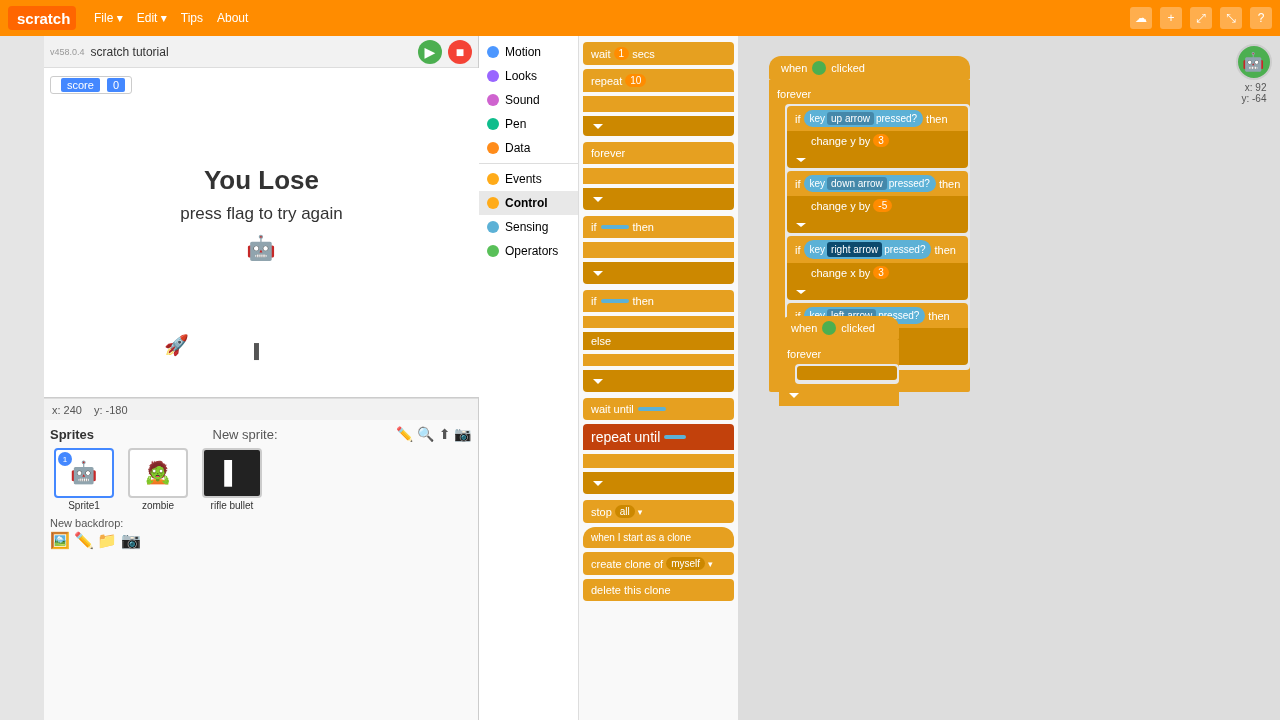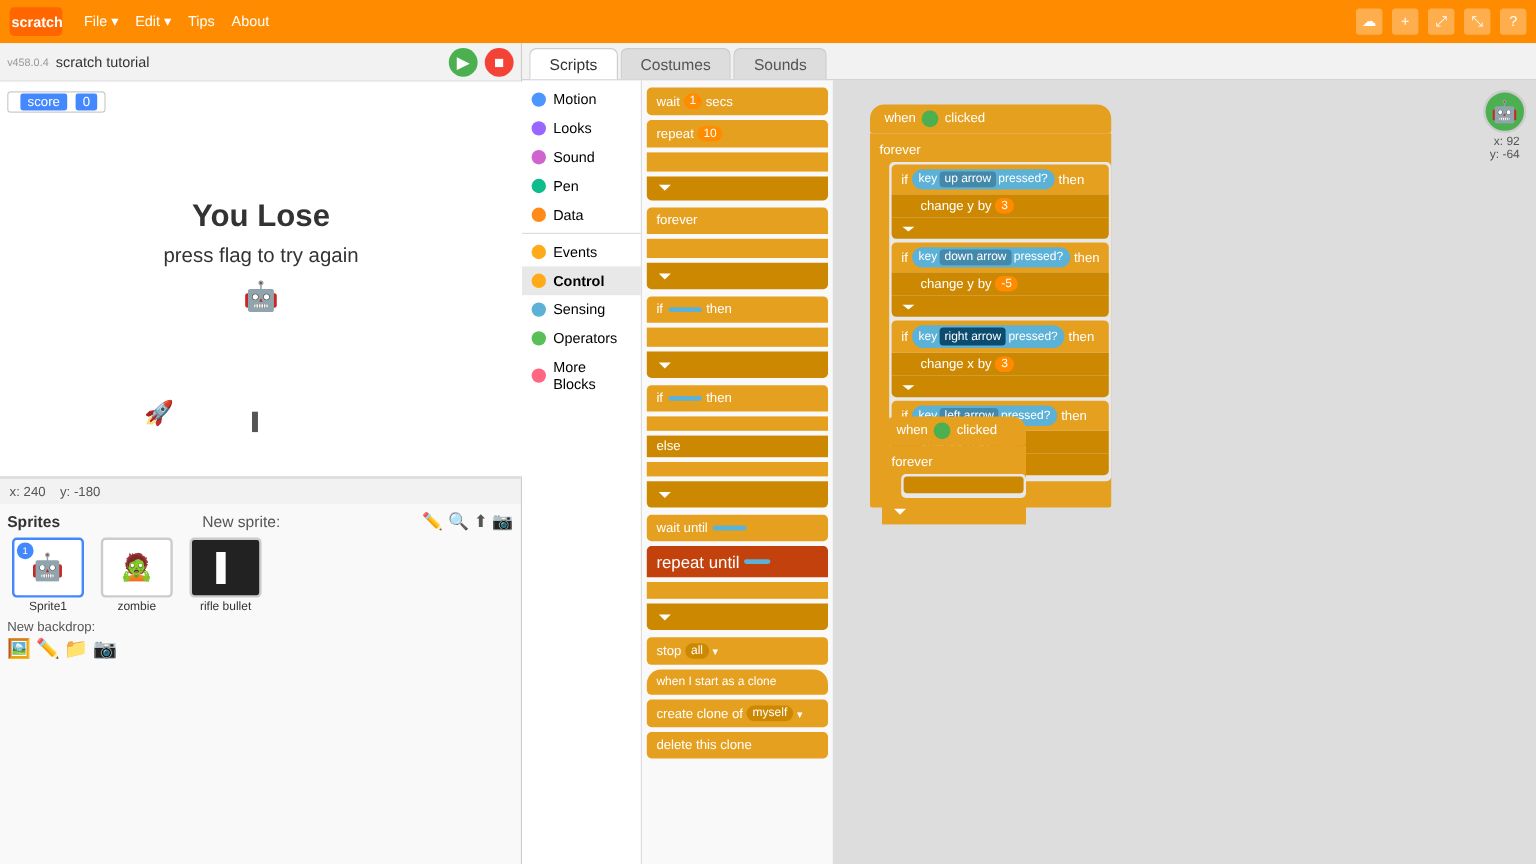--- a/index.html
+++ b/index.html
@@ -1,27 +1,27 @@
 <!DOCTYPE html>
 <html><head>
   <meta charset="utf-8">
   <style>
     * { box-sizing: border-box; margin: 0; padding: 0; }
     body { font-family: 'Helvetica Neue', Arial, sans-serif; font-size: 12px; background: #e5e5e5; overflow: hidden; width: 1280px; height: 720px; }
 
     
     #top-bar { display: flex; align-items: center; background: #ff8c00; height: 36px; padding: 0 8px; gap: 12px; }
-    #scratch-logo { width: 44px; height: 24px; background: #ff6600; border-radius: 4px; display: flex; align-items: center; justify-content: center; color: white; font-weight: bold; font-size: 13px; }
+    #scratch-logo { width: 68px; height: 24px; background: #ff6600; border-radius: 4px; display: flex; align-items: center; justify-content: center; color: white; font-weight: bold; font-size: 13px; }
     #top-nav { display: flex; gap: 2px; align-items: center; }
     .nav-item { color: white; font-size: 12px; padding: 2px 6px; cursor: pointer; }
     #top-icons { display: flex; gap: 8px; align-items: center; margin-left: auto; }
     .top-icon { width: 22px; height: 22px; background: rgba(255,255,255,0.3); border-radius: 3px; display: flex; align-items: center; justify-content: center; color: white; font-size: 12px; cursor: pointer; }
 
     
-    #main { display: flex; height: 684px; }
+    #main { display: flex; height: 684px; margin-left: 44px; }
 
     
     #left-panel { width: 435px; display: flex; flex-direction: column; border-right: 1px solid #ccc; }
 
     
     #stage-header { display: flex; align-items: center; background: #f2f2f2; border-bottom: 1px solid #ddd; padding: 2px 6px; gap: 6px; height: 32px; }
     #project-name { font-size: 12px; color: #333; flex: 1; }
     .stage-btn { width: 24px; height: 24px; border-radius: 50%; border: none; cursor: pointer; display: flex; align-items: center; justify-content: center; font-size: 14px; }
     .green-flag { background: #4caf50; color: white; }
     .red-stop { background: #f44336; color: white; }
@@ -179,25 +179,20 @@
           <span class="backdrop-tool">✏️</span>
           <span class="backdrop-tool">📁</span>
           <span class="backdrop-tool">📷</span>
         </div>
       </div>
     </div>
   </div>
 
   <div id="right-panel">
 
-    <div id="tabs">
-      <div class="tab active">Scripts</div>
-      <div class="tab">Costumes</div>
-      <div class="tab">Sounds</div>
-    </div>
 
     <div id="content-area">
 
       <div id="categories">
         <div class="cat-item">
           <div class="cat-dot" style="background:#4c97ff;"></div>
           <span>Motion</span>
         </div>
         <div class="cat-item">
           <div class="cat-dot" style="background:#9966ff;"></div>
@@ -224,24 +219,20 @@
           <div class="cat-dot" style="background:#ffab19;"></div>
           <span>Control</span>
         </div>
         <div class="cat-item">
           <div class="cat-dot" style="background:#5cb1d6;"></div>
           <span>Sensing</span>
         </div>
         <div class="cat-item">
           <div class="cat-dot" style="background:#59c059;"></div>
           <span>Operators</span>
-        </div>
-        <div class="cat-item">
-          <div class="cat-dot" style="background:#ff6680;"></div>
-          <span>More Blocks</span>
         </div>
       </div>
 
       <div id="blocks-panel">
 
         <div style="background:#e6a020;border-radius:4px;padding:5px 8px;color:white;font-size:11px;cursor:pointer;display:flex;align-items:center;gap:3px;">
           wait <span style="background:#ff8c00;border-radius:10px;padding:1px 5px;font-size:10px;">1</span> secs
         </div>
 
         <div style="background:#e6a020;border-radius:4px 4px 0 0;padding:5px 8px;color:white;font-size:11px;cursor:pointer;display:flex;align-items:center;gap:3px;">

